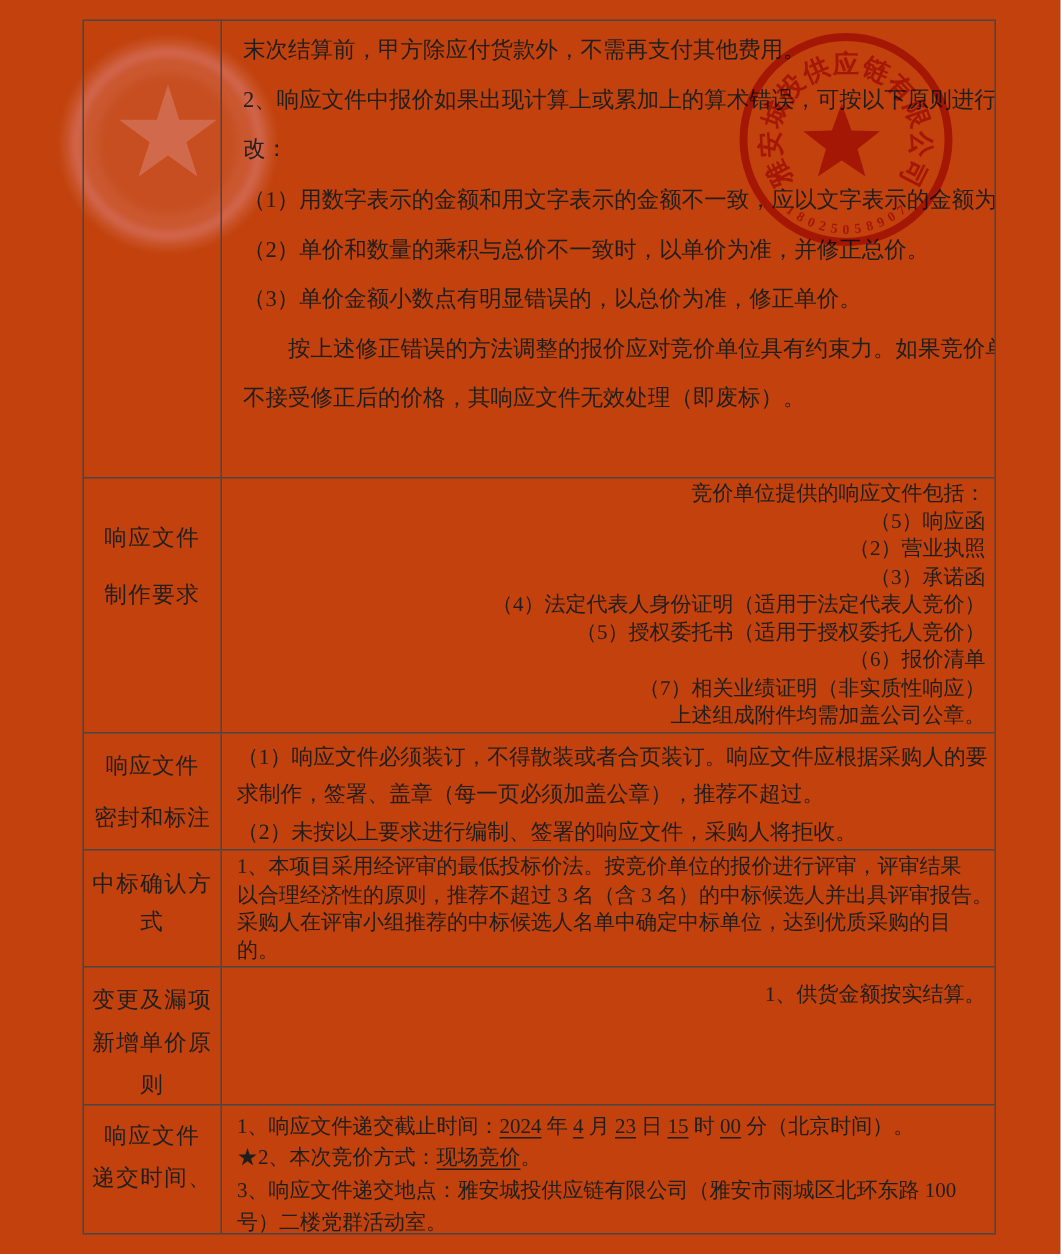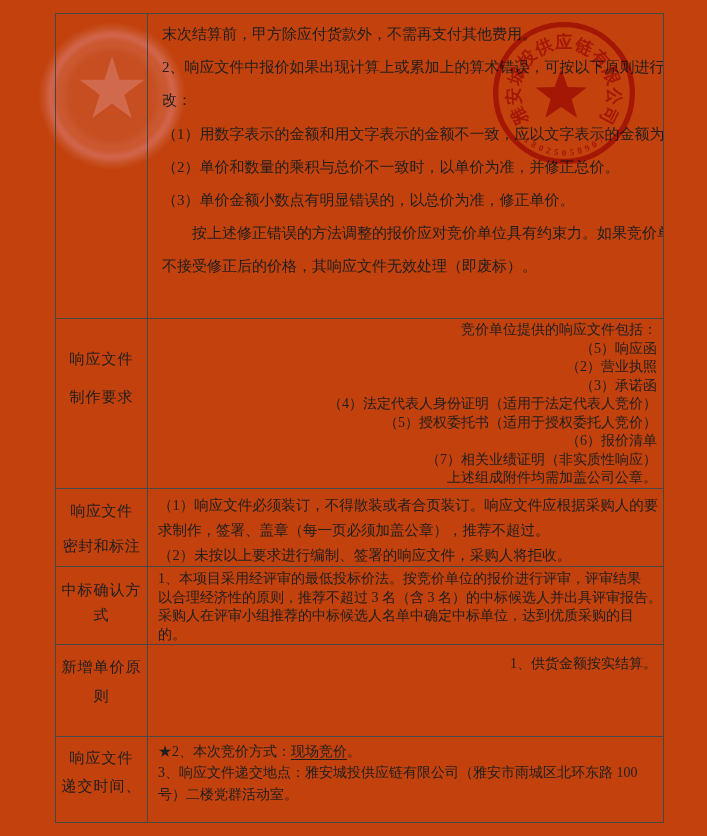--- a/index.html
+++ b/index.html
@@ -154,34 +154,36 @@
       <div class="ccell">
           <div class="tline">1、本项目采用经评审的最低投标价法。按竞价单位的报价进行评审，评审结果</div>
           <div class="tline">以合理经济性的原则，推荐不超过 3 名（含 3 名）的中标候选人并出具评审报告。</div>
           <div class="tline">采购人在评审小组推荐的中标候选人名单中确定中标单位，达到优质采购的目</div>
           <div class="tline">的。</div>
         </div>
     </div>
 
     <div class="row r5">
       <div class="hcell">
+          <div class="tline">变更及漏项</div>
           <div class="tline">新增单价原</div>
           <div class="tline">则</div>
         </div>
       <div class="ccell">
           <div class="tline">1、供货金额按实结算。</div>
         </div>
     </div>
 
     <div class="row r6">
       <div class="hcell">
           <div class="tline">响应文件</div>
           <div class="tline">递交时间、</div>
         </div>
       <div class="ccell">
+        <div class="tline"><span>1、响应文件递交截止时间：</span><span class="u">2024</span><span> 年 </span><span class="u">4</span><span> 月 </span><span class="u">23</span><span> 日 </span><span class="u">15</span><span> 时 </span><span class="u">00</span><span> 分（北京时间）。</span></div>
         <div class="tline"><span>★2、本次竞价方式：</span><span class="u">现场竞价</span><span>。</span></div>
         <div class="tline">3、响应文件递交地点：雅安城投供应链有限公司（雅安市雨城区北环东路 100</div>
         <div class="tline">号）二楼党群活动室。</div>
       </div>
     </div>
 
   </div>
 
   <svg class="seal" id="stamp-svg" viewBox="0 0 160 160">
     <circle cx="80" cy="80" r="71" fill="none" stroke="#d4414b" stroke-width="5.5"></circle>

